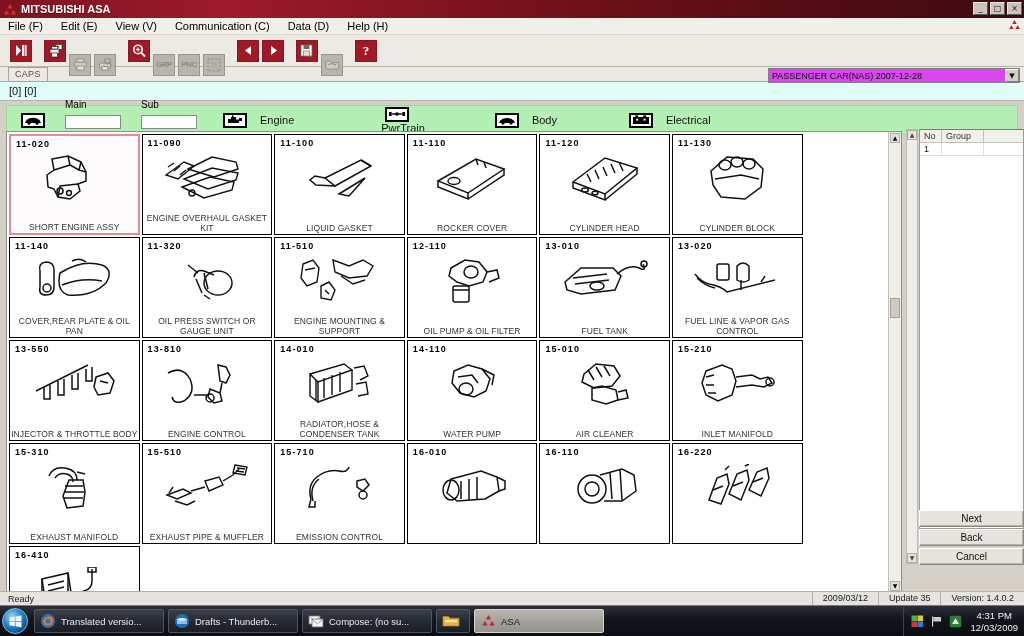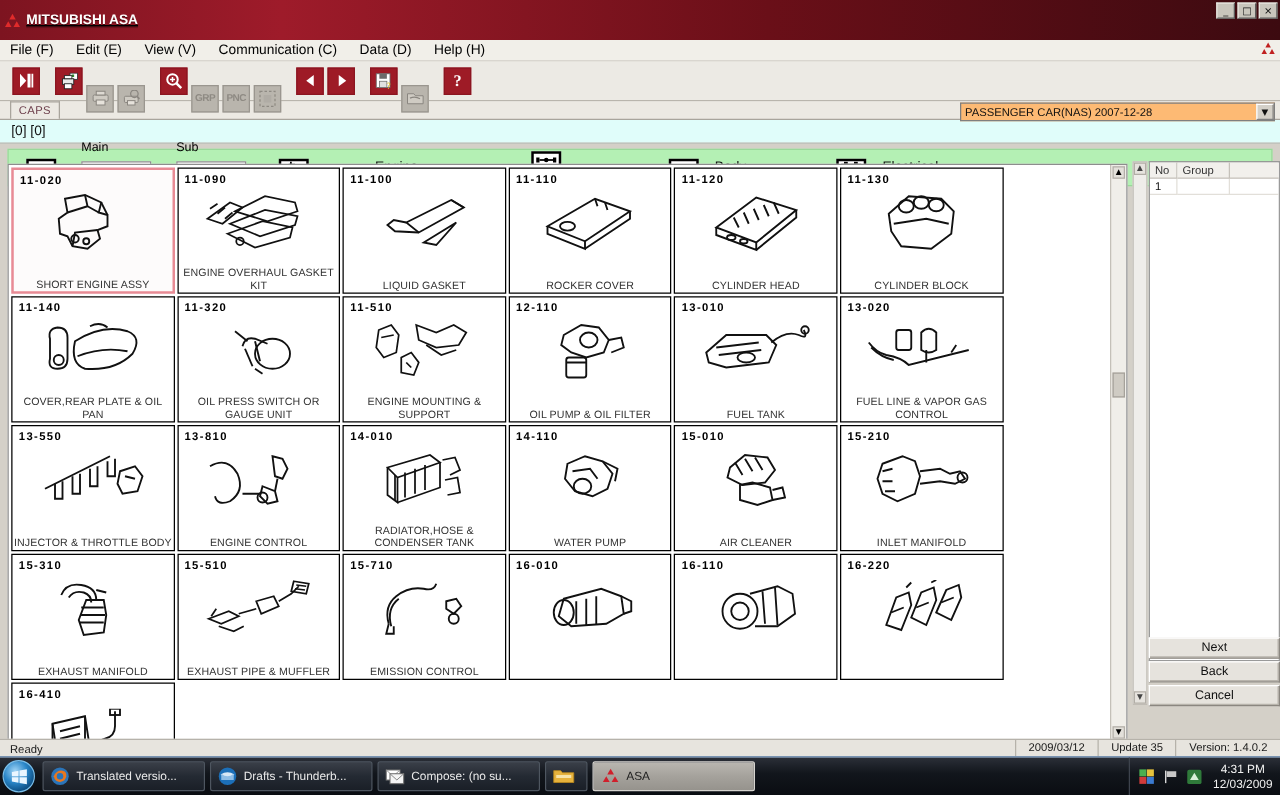--- a/index.html
+++ b/index.html
@@ -11,26 +11,25 @@
     background: #0a0a0a;
   }
   #app {
     position: relative;
     width: 1024px; height: 636px;
     background: #d4d0c8;
   }
 
   
   .titlebar {
-    height: 32px;
+    height: 18px;
     background: linear-gradient(to right, #7d1420 0%, #9e1b2a 22%, #6a0f18 60%, #3c0a10 100%);
     display: flex; align-items: center;
     padding-left: 2px;
     position: relative;
-    text-decoration: underline;
   }
   .titlebar .tlogo {
     width: 16px; height: 16px;
     display: flex; align-items: center; justify-content: center;
     margin-right: 3px;
   }
   .titlebar .ttext {
     color: #fff;
     font-size: 11px;
     font-weight: bold;
@@ -131,21 +130,21 @@
     display: flex; align-items: center;
     border-bottom: 1px solid #b8b4ac;
     position: relative;
   }
   .cbrow .bc {
     font-size: 11px; color: #111; padding-left: 9px;
   }
   .combo {
     position: absolute; right: 4px; top: -14px;
     width: 252px; height: 15px;
-    background: #fdba74;
+    background: #d946ef;
     border: 1px solid #7f7f7f;
     display: flex; align-items: center;
     font-size: 9px; color: #111;
     padding-left: 3px;
   }
   .combo .cval { flex: 1; white-space: nowrap; overflow: hidden; }
   .combo .carrow {
     width: 14px; height: 13px;
     background: #d4d0c8;
     border: 1px solid #fff;
@@ -530,21 +529,21 @@
     </div>
     <div class="gfield">
       <span class="glab">Main</span>
       <input type="text" value="" style="">
     </div>
     <div class="gfield">
       <span class="glab">Sub</span>
       <input type="text" value="" style="">
     </div>
 
-    <div style="margin-left:26px;display:flex;align-items:center;gap:40px;">
+    <div style="margin-left:26px;display:flex;align-items:center;">
       <div class="gicon">
         <svg width="18" height="10" viewBox="0 0 18 10">
             <path d="M2 4 L2 8 L13 8 L13 6 L16 6 L16 3 L13 3 L13 4.5 L10 4.5 L10 2 L5 2 L5 4 Z" fill="#000"></path>
             <rect x="6" y="0.3" width="1.4" height="2" fill="#000"></rect>
           </svg>
       </div>
       <span class="gtext">Engine</span>
     </div>
 
     <div style="margin-left:74px;display:flex;align-items:center;flex-direction:column;">

